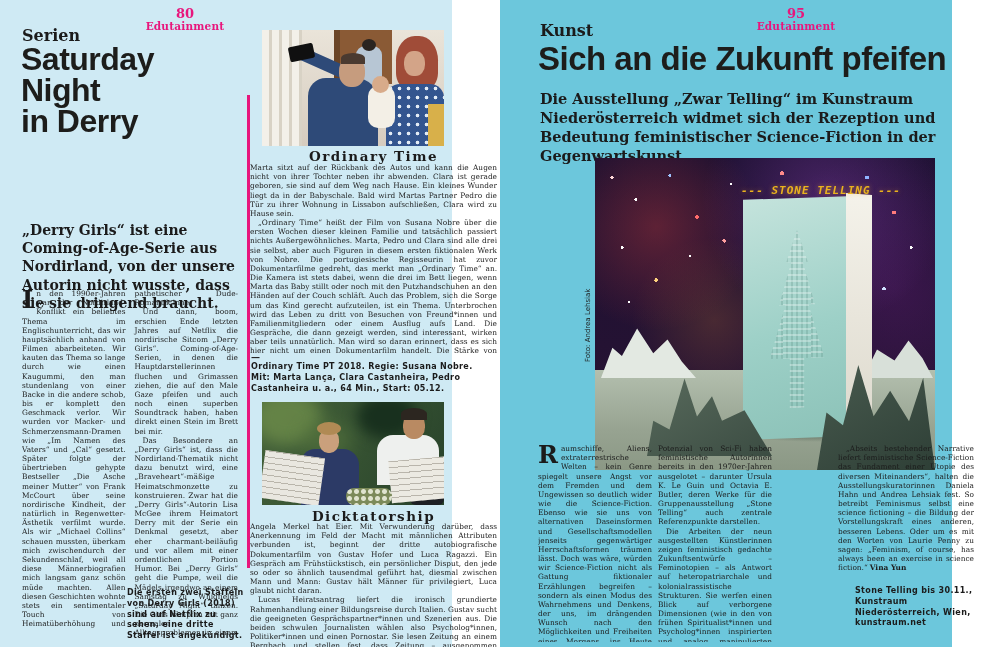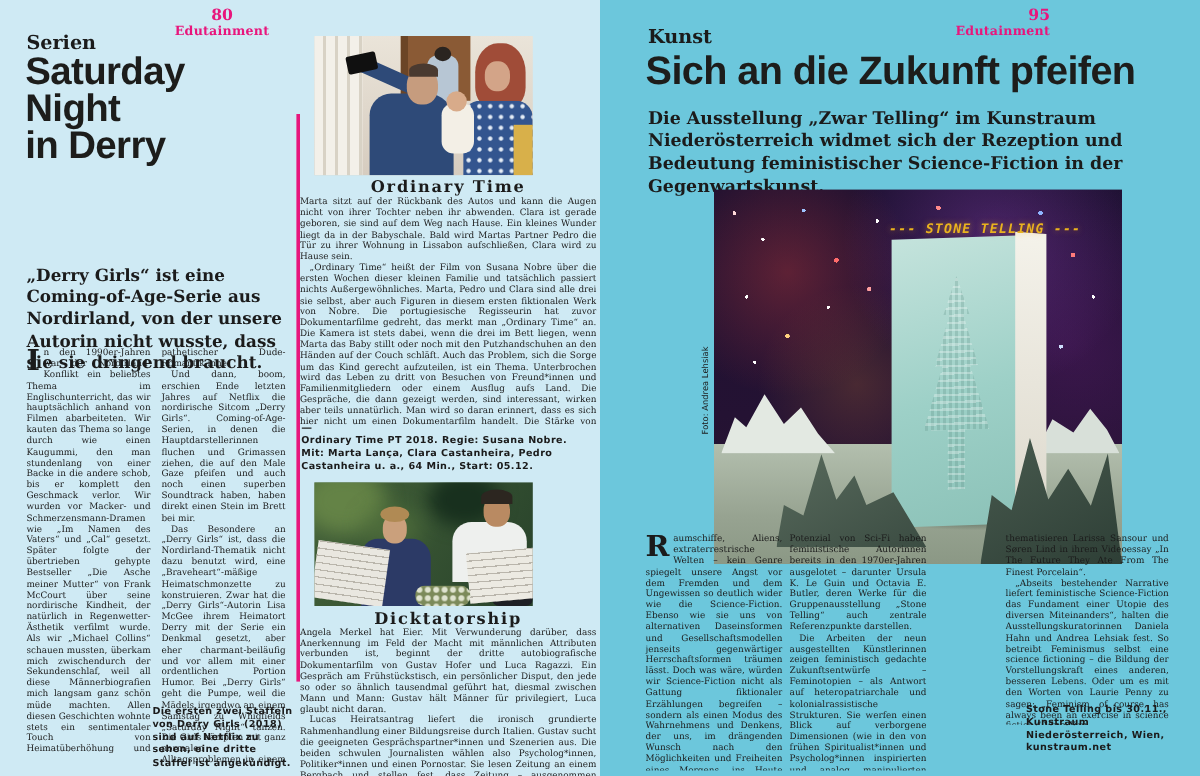--- a/index.html
+++ b/index.html
@@ -1,20 +1,20 @@
 <!DOCTYPE html>
 <html><head>
 <meta charset="utf-8">
 <style>
   * { margin:0; padding:0; box-sizing:border-box; }
   html,body { width:1000px; height:647px; }
   body { position:relative; overflow:hidden; background:#fff;
          font-family:"DejaVu Serif", serif; color:#1b1b1b; }
 
-  .page { position:absolute; top:0; height:647px; width:500px; }
+  .page { position:absolute; top:0; height:647px; width:452px; }
   .pl { left:0;   background:#cfeaf4; }
   .pr { left:500px; background:#6cc7dc; }
 
   
   .folio { position:absolute; top:7px; text-align:center; color:#e8167c;
            font-family:"DejaVu Serif", serif; font-weight:bold; }
   .folio .num   { font-size:13px; line-height:13px; }
   .folio .brand { font-size:10.5px; line-height:12px; letter-spacing:.2px; }
 
   .kicker { position:absolute; font-size:16px; font-weight:600; }
@@ -249,21 +249,21 @@
   </div>
   <h3 class="rev-title" style="top:508px;">Dicktatorship</h3>
   <div class="rev-body smalltext" style="top:522px; height:125px;">
     <p>Angela Merkel hat Eier. Mit Verwunderung darüber, dass Anerkennung im Feld der Macht mit männlichen Attributen verbunden ist, beginnt der dritte autobiografische Dokumentarfilm von Gustav Hofer und Luca Ragazzi. Ein Gespräch am Frühstückstisch, ein persönlicher Disput, den jede so oder so ähnlich tausendmal geführt hat, diesmal zwischen Mann und Mann: Gustav hält Männer für privilegiert, Luca glaubt nicht daran.</p>
     <p class="ind">Lucas Heiratsantrag liefert die ironisch grundierte Rahmenhandlung einer Bildungsreise durch Italien. Gustav sucht die geeigneten Gesprächspartner*innen und Szenerien aus. Die beiden schwulen Journalisten wählen also Psycholog*innen, Politiker*innen und einen Pornostar. Sie lesen Zeitung an einem Bergbach und stellen fest, dass Zeitung – ausgenommen Feuilleton – von Männern gemacht wird. Bilder von balzenden Hähnen ergänzen</p>
   </div>
 </div>
 
 <div class="page pr">
 
-  <div class="folio" style="left:261px; width:114px;text-align:right;">
+  <div class="folio" style="left:239px; width:114px;">
     <div class="num">95</div>
     <div class="brand">Edutainment</div>
   </div>
 
   <div class="kicker" style="left:40px; top:21px;">Kunst</div>
 
   <h1 class="big-title">Sich an die Zukunft pfeifen</h1>
 
   <p class="intro">Die Ausstellung „Zwar Telling“ im Kunstraum Niederösterreich widmet sich der Rezeption und Bedeutung feministischer Science-Fiction in der Gegenwartskunst.</p>
 
@@ -285,18 +285,17 @@
 
   <div class="rcol smalltext" style="left:38px; width:114px; height:198px;">
     <p><span class="dropcap">R</span><span>aumschiffe, Aliens, extraterrestrische Welten – kein Genre spiegelt unsere Angst vor dem Fremden und dem Ungewissen so deutlich wider wie die Science-Fiction. Ebenso wie sie uns von alternativen Daseinsformen und Gesellschaftsmodellen jenseits gegenwärtiger Herrschaftsformen träumen lässt. Doch was wäre, würden wir Science-Fiction nicht als Gattung fiktionaler Erzählungen begreifen – sondern als einen Modus des Wahrnehmens und Denkens, der uns, im drängenden Wunsch nach den Möglichkeiten und Freiheiten eines Morgens, ins Heute intervenieren und neue Geschichten (er-)finden lässt?</span></p>
 
   </div>
   <div class="rcol smalltext" style="left:158px; width:114px; height:198px;">
     <p>Potenzial von Sci-Fi haben feministische Autorinnen bereits in den 1970er-Jahren ausgelotet – darunter Ursula K. Le Guin und Octavia E. Butler, deren Werke für die Gruppenausstellung „Stone Telling“ auch zentrale Referenzpunkte darstellen.</p>
     <p class="ind">Die Arbeiten der neun ausgestellten Künstlerinnen zeigen feministisch gedachte Zukunftsentwürfe – Feminotopien – als Antwort auf heteropatriarchale und kolonialrassistische Strukturen. Sie werfen einen Blick auf verborgene Dimensionen (wie in den von frühen Spiritualist*innen und Psycholog*innen inspirierten und analog manipulierten Fotografien von Hanna Mattes), dekoloniale Gegenwelten (ästhetisch von Sci-Fi-B-Movies beflügelt: Naomi Rincón Gallardos Videoarbeit „Heavy Blood“) oder material- und speziesübergreifende Symbiosen (kuschelig: die multimediale Rauminstallation „Die Falte“ von Marianne Vlaschits). Wie Geschichten der Erinnerung konstruiert und zu Mythen geformt werden,</p>
   </div>
   <div class="rcol smalltext" style="left:338px; width:136px; height:160px;">
-    <p>thematisieren Larissa Sansour und Søren Lind in ihrem Videoessay „In The Future They Ate From The Finest Porcelain“.</p>
     <p class="ind"><span>„Abseits bestehender Narrative liefert feministische Science-Fiction das Fundament einer Utopie des diversen Miteinanders“, halten die Ausstellungskuratorinnen Daniela Hahn und Andrea Lehsiak fest. So betreibt Feminismus selbst eine science fictioning – die Bildung der Vorstellungskraft eines anderen, besseren Lebens. Oder um es mit den Worten von Laurie Penny zu sagen: „Feminism, of course, has always been an exercise in science fiction.“</span><b class="byline">Vina Yun</b></p>
   </div>
 
   <div class="credits" style="left:355px; top:586px; width:128px;">Stone Telling bis 30.11., Kunstraum Niederösterreich, Wien, kunstraum.net</div>
 </div>
 
 </body></html>

